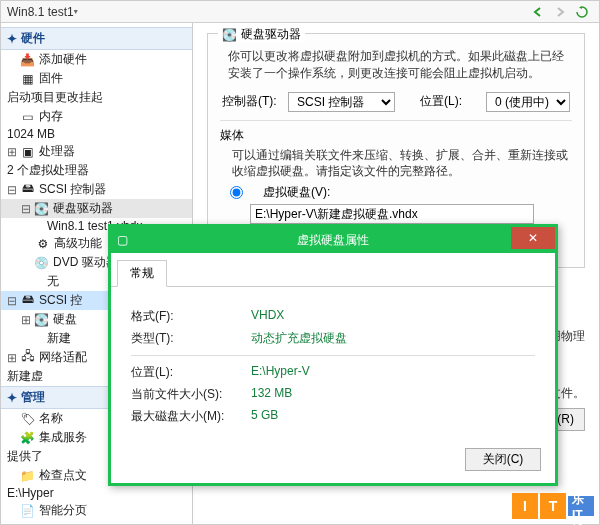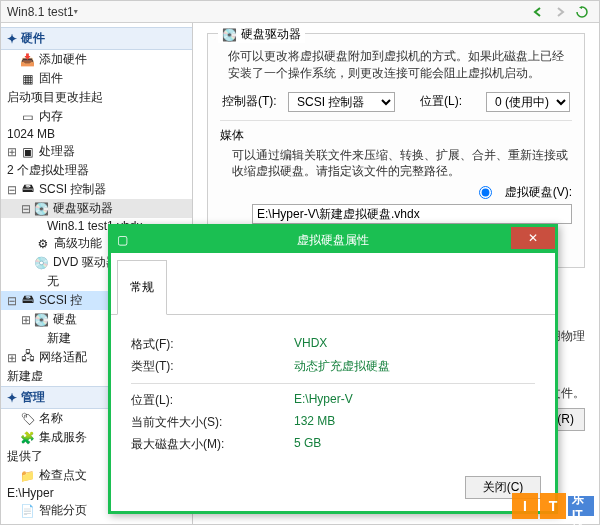--- a/index.html
+++ b/index.html
@@ -22,34 +22,34 @@
 .node.sel2 { background: #e6e6e6; }
 
 .detail { flex: 1; padding: 10px 14px; overflow: hidden; }
 .group { border: 1px solid #cfcfcf; background: #fdfdfd; padding: 8px 12px 12px; position: relative; }
 .group-title { position: absolute; top: -8px; left: 10px; background: #fff; padding: 0 4px; display: flex; align-items: center; gap: 4px; }
 .desc { color: #333; margin: 6px 8px 10px; line-height: 1.4; }
 .row { display: flex; align-items: center; gap: 6px; margin: 4px 2px; }
 .row label { min-width: 60px; }
 select, input[type=text] { border: 1px solid #aaa; padding: 1px 4px; height: 20px; background: #fff; font-size: 12px; }
 .media { margin-top: 8px; border-top: 1px solid #e0e0e0; padding-top: 6px; }
-.radio-row { display: flex; align-items: center; gap: 13px; margin: 3px 0 3px 10px; justify-content: flex-end; }
-.vhd-path { width: 320px; }
+.radio-row { display: flex; align-items: center; gap: 20px; margin: 3px 0 3px 10px; }
+.vhd-path { width: 284px; }
 .btn-row { display: flex; gap: 6px; margin: 8px 0 0 30px; }
 .btn { border: 1px solid #adadad; background: #f0f0f0; padding: 2px 10px; min-width: 62px; text-align: center; cursor: pointer; }
 .btn.hl { border: 1px solid #3399ff; }
 
 .dialog { position: absolute; left: 108px; top: 224px; width: 450px; background: #fff; border: 3px solid #1bbf52; box-shadow: 2px 2px 8px rgba(0,0,0,.3); }
 .dlg-title { background: #1bbf52; color: #fff; height: 26px; display: flex; align-items: center; justify-content: center; position: relative; }
 .dlg-title .t { position: absolute; left: 50%; transform: translateX(-50%); }
 .dlg-close { position: absolute; right: 0; top: 0; width: 44px; height: 22px; background: #c94f3f; color: #fff; display: flex; align-items: center; justify-content: center; cursor: pointer; }
 .tab-strip { border-bottom: 1px solid #ccc; padding: 6px 6px 0; }
-.tab { display: inline-block; border: 1px solid #ccc; border-bottom: 1px solid #fff; padding: 18px 12px; background: #fff; position: relative; top: 1px; }
+.tab { display: inline-block; border: 1px solid #ccc; border-bottom: 1px solid #fff; padding: 4px 12px; background: #fff; position: relative; top: 1px; }
 .dlg-body { padding: 16px 20px 10px; }
-.prop-row { display: flex; margin: 5px 0; gap: 43px; }
+.prop-row { display: flex; margin: 5px 0; }
 .prop-row .k { width: 120px; color: #222; }
 .prop-row .v { color: #15803d; }
 .hr { border-top: 1px solid #ddd; margin: 8px 0; }
 .dlg-foot { display: flex; justify-content: flex-end; padding: 8px 14px 12px; margin-left: 29px; }
 .dlg-foot .btn { min-width: 76px; }
 
 .watermark { position: absolute; right: 6px; bottom: 6px; display: flex; align-items: center; gap: 2px; opacity: .92; }
 .watermark .sq { width: 26px; height: 26px; display: flex; align-items: center; justify-content: center; color: #fff; font-weight: bold; font-size: 14px; }
 .watermark .o { background: #ff8a00; }
 .watermark .b { background: #3a7bd5; font-size: 12px; padding: 0 4px; height: 20px; }

